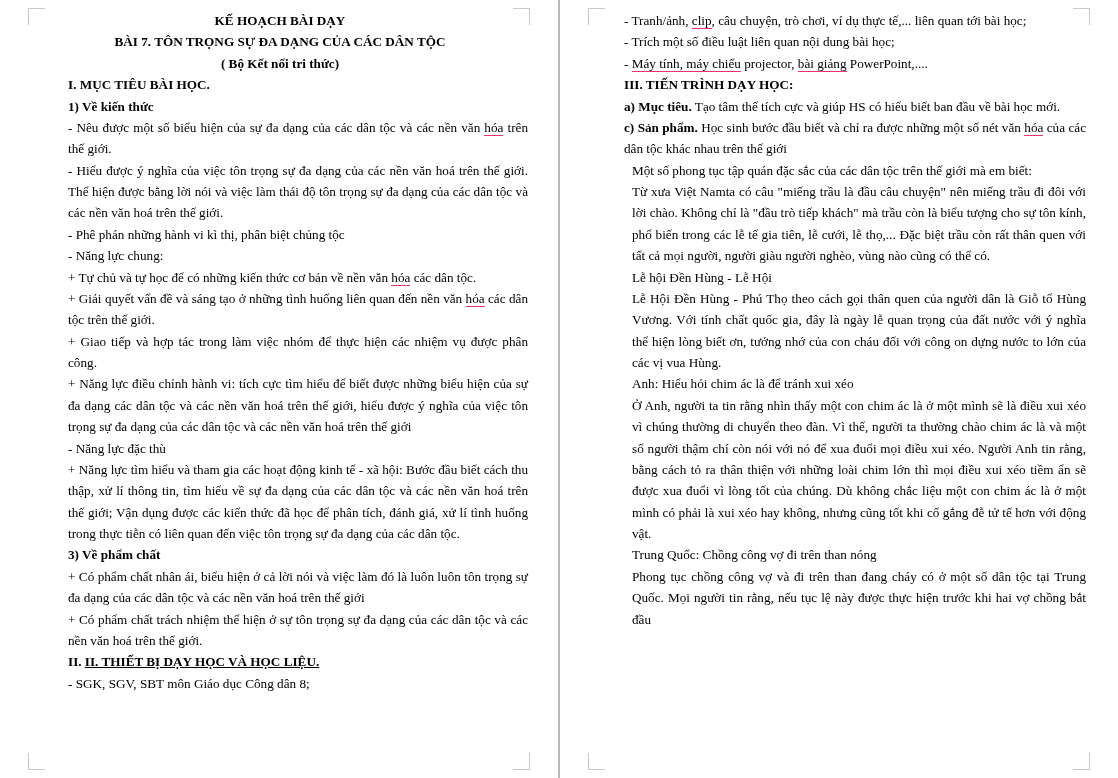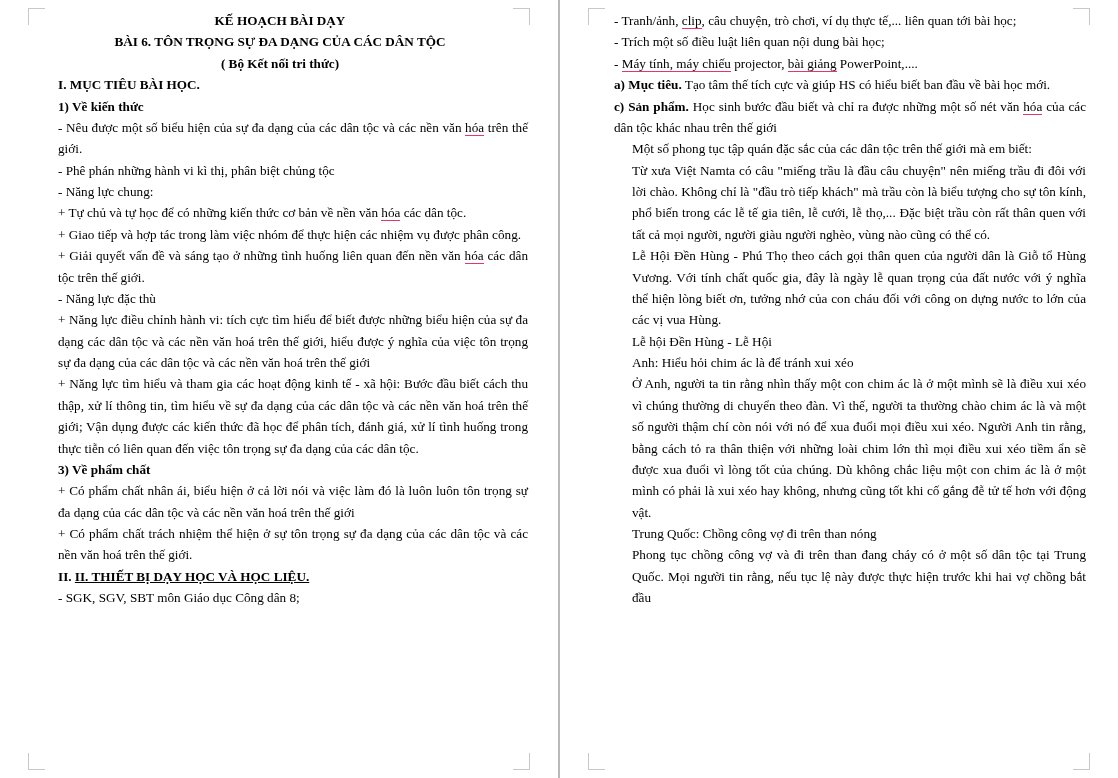--- a/index.html
+++ b/index.html
@@ -62,78 +62,80 @@
   .content.rightcol {
     left: 28px;
     right: 32px;
   }
   p {
     margin: 0;
   }
   .b { font-weight: bold; }
   .i { font-style: italic; }
   .u { text-decoration: underline; }
-  .ind2 { padding-left: 26px; }
+  .ind2 { padding-left: 36px; }
   .ind3 { padding-left: 44px; }
   .title-main { font-weight: bold; text-align: center; }
   .spell {
     border-bottom: 1.6px solid #e5356b;
     padding-bottom: 0px;
   }
 </style>
 </head>
 <body>
 
 <div class="page">
 
   <div class="sheet left">
     <div class="corner tl"></div>
     <div class="corner tr"></div>
     <div class="corner bl"></div>
     <div class="corner br"></div>
 
     <div class="content">
       <p class="title-main">KẾ HOẠCH BÀI DẠY</p>
-      <p class="title-main">BÀI 6. TÔN TRỌNG SỰ ĐA DẠNG CỦA CÁC DÂN TỘC</p>
+      <p class="title-main">BÀI 7. TÔN TRỌNG SỰ ĐA DẠNG CỦA CÁC DÂN TỘC</p>
       <p class="title-main">( Bộ Kết nối tri thức)</p>
       <p class="b ind2">I. MỤC TIÊU BÀI HỌC.</p>
       <p class="b ind2">1) Về kiến thức</p>
       <p class="ind2">- Nêu được một số biểu hiện của sự đa dạng của các dân tộc và các nền văn <span class="spell">hóa</span> trên thế giới.</p>
+      <p class="ind2">- Hiểu được ý nghĩa của việc tôn trọng sự đa dạng của các nền văn hoá trên thế giới. Thể hiện được bằng lời nói và việc làm thái độ tôn trọng sự đa dạng của các dân tộc và các nền văn hoá trên thế giới.</p>
       <p class="ind2">- Phê phán những hành vi kì thị, phân biệt chủng tộc</p>
       <p class="ind2">- Năng lực chung:</p>
       <p class="ind2">+ Tự chủ và tự học để có những kiến thức cơ bản về nền văn <span class="spell">hóa</span> các dân tộc.</p>
+      <p class="ind2">+ Giải quyết vấn đề và sáng tạo ở những tình huống liên quan đến nền văn <span class="spell">hóa</span> các dân tộc trên thế giới.</p>
       <p class="ind2">+ Giao tiếp và hợp tác trong làm việc nhóm để thực hiện các nhiệm vụ được phân công.</p>
-      <p class="ind2">+ Giải quyết vấn đề và sáng tạo ở những tình huống liên quan đến nền văn <span class="spell">hóa</span> các dân tộc trên thế giới.</p>
+      <p class="ind2">+ Năng lực điều chỉnh hành vi: tích cực tìm hiểu để biết được những biểu hiện của sự đa dạng các dân tộc và các nền văn hoá trên thế giới, hiểu được ý nghĩa của việc tôn trọng sự đa dạng của các dân tộc và các nền văn hoá trên thế giới</p>
       <p class="ind2">- Năng lực đặc thù</p>
-      <p class="ind2">+ Năng lực điều chỉnh hành vi: tích cực tìm hiểu để biết được những biểu hiện của sự đa dạng các dân tộc và các nền văn hoá trên thế giới, hiểu được ý nghĩa của việc tôn trọng sự đa dạng của các dân tộc và các nền văn hoá trên thế giới</p>
       <p class="ind2">+ Năng lực tìm hiểu và tham gia các hoạt động kinh tế - xã hội: Bước đầu biết cách thu thập, xử lí thông tin, tìm hiểu về sự đa dạng của các dân tộc và các nền văn hoá trên thế giới; Vận dụng được các kiến thức đã học để phân tích, đánh giá, xử lí tình huống trong thực tiễn có liên quan đến việc tôn trọng sự đa dạng của các dân tộc.</p>
       <p class="b ind2">3) Về phẩm chất</p>
       <p class="ind2">+ Có phẩm chất nhân ái, biểu hiện ở cả lời nói và việc làm đó là luôn luôn tôn trọng sự đa dạng của các dân tộc và các nền văn hoá trên thế giới</p>
       <p class="ind2">+ Có phẩm chất trách nhiệm thể hiện ở sự tôn trọng sự đa dạng của các dân tộc và các nền văn hoá trên thế giới.</p>
       <p class="b ind2"><span>II. </span><span class="u">II. THIẾT BỊ DẠY HỌC VÀ HỌC LIỆU.</span></p>
       <p class="ind2">- SGK, SGV, SBT môn Giáo dục Công dân 8;</p>
     </div>
   </div>
 
   <div class="sheet right">
     <div class="corner tl"></div>
     <div class="corner tr"></div>
     <div class="corner bl"></div>
     <div class="corner br"></div>
 
     <div class="content rightcol">
       <p class="ind2"><span>- Tranh/ảnh, </span><span class="spell">clip</span><span>, câu chuyện, trò chơi, ví dụ thực tế,... liên quan tới bài học;</span></p>
       <p class="ind2">- Trích một số điều luật liên quan nội dung bài học;</p>
       <p class="ind2"><span>- </span><span class="spell">Máy tính, máy chiếu</span><span> projector, </span><span class="spell">bài giảng</span><span> PowerPoint,....</span></p>
+      <p class="b ind2">III. TIẾN TRÌNH DẠY HỌC:</p>
       <p class="ind2"><span class="b">a) Mục tiêu.</span><span> Tạo tâm thế tích cực và giúp HS có hiểu biết ban đầu về bài học mới.</span></p>
       <p class="ind2"><span class="b">c) Sản phẩm.</span><span> Học sinh bước đầu biết và chỉ ra được những một số nét văn </span><span class="spell">hóa</span><span> của các dân tộc khác nhau trên thế giới</span></p>
       <p class="ind3">Một số phong tục tập quán đặc sắc của các dân tộc trên thế giới mà em biết:</p>
       <p class="ind3">Từ xưa Việt Namta có câu "miếng trầu là đầu câu chuyện" nên miếng trầu đi đôi với lời chào. Không chỉ là "đầu trò tiếp khách" mà trầu còn là biểu tượng cho sự tôn kính, phổ biến trong các lễ tế gia tiên, lễ cưới, lễ thọ,... Đặc biệt trầu còn rất thân quen với tất cả mọi người, người giàu người nghèo, vùng nào cũng có thể có.</p>
+      <p class="ind3">Lễ hội Đền Hùng - Lễ Hội</p>
       <p class="ind3">Lễ Hội Đền Hùng - Phú Thọ theo cách gọi thân quen của người dân là Giỗ tổ Hùng Vương. Với tính chất quốc gia, đây là ngày lễ quan trọng của đất nước với ý nghĩa thể hiện lòng biết ơn, tưởng nhớ của con cháu đối với công on dựng nước to lớn của các vị vua Hùng.</p>
-      <p class="ind3">Lễ hội Đền Hùng - Lễ Hội</p>
       <p class="ind3">Anh: Hiểu hỏi chim ác là để tránh xui xéo</p>
       <p class="ind3">Ở Anh, người ta tin rằng nhìn thấy một con chim ác là ở một mình sẽ là điều xui xéo vì chúng thường di chuyển theo đàn. Vì thế, người ta thường chào chim ác là và một số người thậm chí còn nói với nó để xua đuổi mọi điều xui xéo. Người Anh tin rằng, bằng cách tỏ ra thân thiện với những loài chim lớn thì mọi điều xui xéo tiềm ẩn sẽ được xua đuổi vì lòng tốt của chúng. Dù không chắc liệu một con chim ác là ở một mình có phải là xui xéo hay không, nhưng cũng tốt khi cố gắng đễ tử tế hơn với động vật.</p>
       <p class="ind3">Trung Quốc: Chồng công vợ đi trên than nóng</p>
       <p class="ind3">Phong tục chồng công vợ và đi trên than đang cháy có ở một số dân tộc tại Trung Quốc.  Mọi người tin rằng, nếu tục lệ này được thực hiện trước khi hai vợ chồng bắt đầu</p>
     </div>
   </div>
 
 </div>
 
 </body></html>

